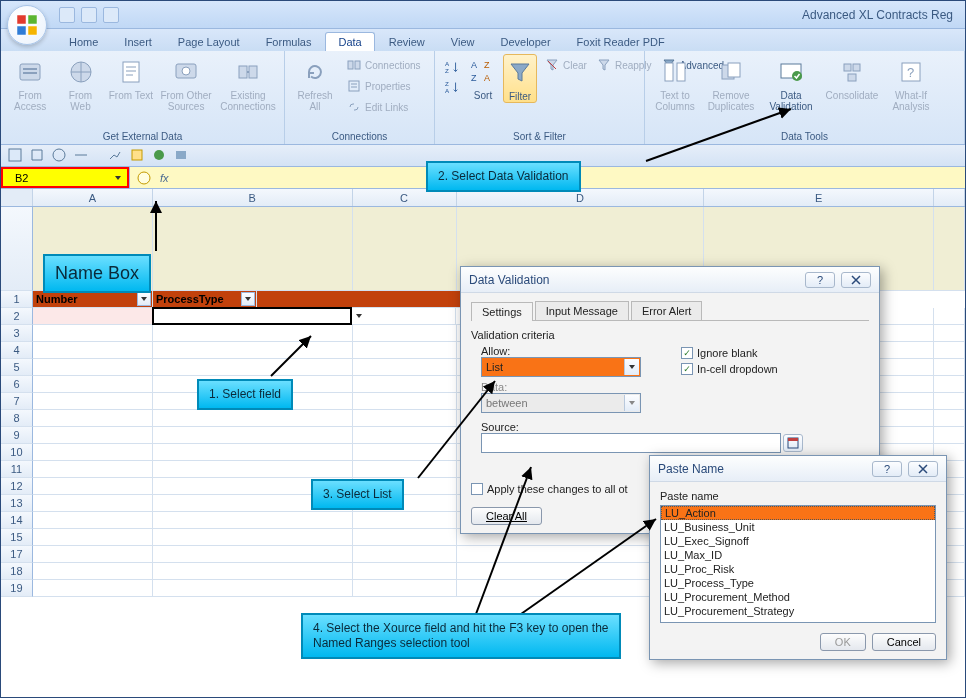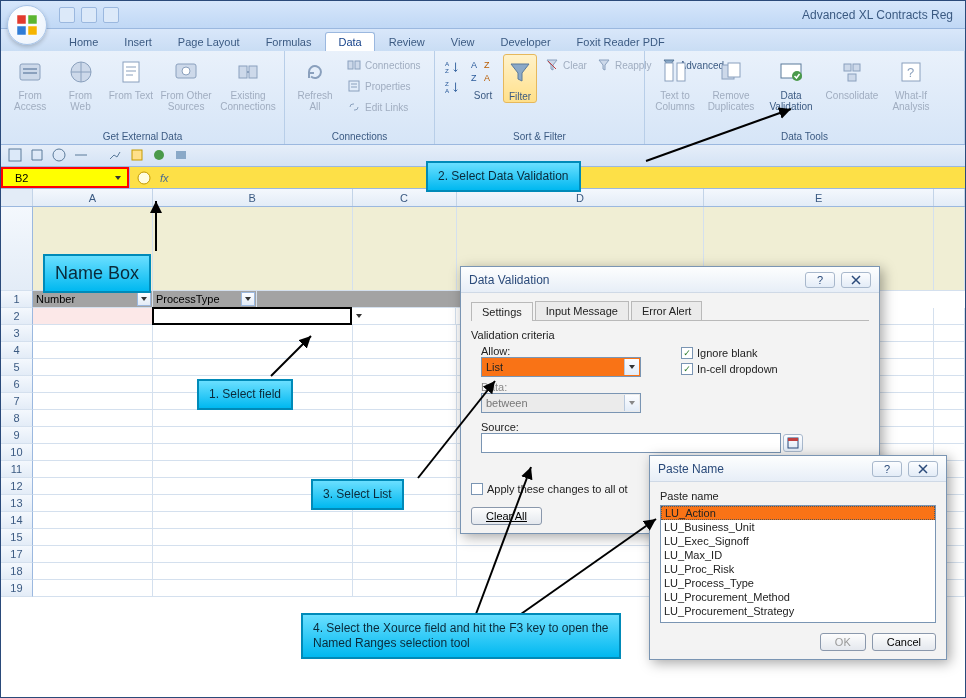--- a/index.html
+++ b/index.html
@@ -27,34 +27,34 @@
 .ricon.sm { width:16px; height:16px; }
 .rbtn.filter { background:linear-gradient(#fff2ca,#ffe08a); border:1px solid #e6b85c; border-radius:3px; }
 .rbtn.grey { color:#a0adc0; }
 
 .qat2 { height:22px; background:linear-gradient(#e6eef9,#d4e3f5); border-bottom:1px solid #9bb8df; display:flex; align-items:center; padding-left:6px; gap:4px; }
 .qat2 .q { width:18px; height:18px; }
 
 .fbar { height:22px; background:#e9f1fb; border-bottom:1px solid #9bb8df; display:flex; align-items:stretch; }
 .namebox { width:128px; background:#ffff00; border:2px solid #ff0000; display:flex; align-items:center; padding:0 12px; font-size:11px; position:relative; }
 .namebox .dd { position:absolute; right:2px; width:14px; height:14px; display:flex; align-items:center; justify-content:center; }
-.fxarea { flex:1; background:#fde047; border-left:1px solid #9bb8df; display:flex; align-items:center; padding:0 6px; gap:8px; }
+.fxarea { flex:1; background:#fef9c3; border-left:1px solid #9bb8df; display:flex; align-items:center; padding:0 6px; gap:8px; }
 .fx { font-style:italic; color:#4a6a92; }
 
 .colhdr { height:18px; display:flex; background:linear-gradient(#f4f8fd,#e3ecf7); border-bottom:1px solid #9bb8df; font-size:11px; color:#3b5a82; }
 .corner { width:32px; border-right:1px solid #c3d4e8; background:#e3ecf7; }
 .ch { border-right:1px solid #c3d4e8; display:flex; align-items:center; justify-content:center; }
 .chA{width:120px}.chB{width:200px}.chC{width:104px}.chD{width:248px}.chE{width:230px}.chF{width:31px}
 
 .grid { position:relative; }
 .row { display:flex; height:17px; }
 .rh { width:32px; background:linear-gradient(#f4f8fd,#e3ecf7); border-right:1px solid #9bb8df; border-bottom:1px solid #d4e0ee; display:flex; align-items:center; justify-content:center; color:#3b5a82; font-size:11px; }
 .cell { border-right:1px solid #d4e0ee; border-bottom:1px solid #d4e0ee; background:#fff; display:flex; align-items:center; padding:0 3px; position:relative; font-size:11px; }
 .cA{width:120px}.cB{width:200px}.cC{width:104px}.cD{width:248px}.cE{width:230px}.cF{width:31px}
-.hdrcell { background:#a3a3a3; font-weight:400; }
+.hdrcell { background:#c2410c; font-weight:700; }
 .hdrcell .fbtn { position:absolute; right:1px; top:1px; width:14px; height:14px; border:1px solid #9bb8df; background:linear-gradient(#fcfdff,#e3ecf7); display:flex; align-items:center; justify-content:center; }
 .selrow .cell { background:#fff; }
 .selrow .cA { background:#fce8e8; }
 .bigrow { height:84px; }
 .bigrow .cell { background:#f0eed4; }
 
 .callout { position:absolute; background:#00c3ff; background:linear-gradient(#6adfff,#00b8f0); color:#0a2a3a; border:2px solid #008ab8; padding:6px 10px; font-size:12px; z-index:50; line-height:1.25; }
 .arrow { position:absolute; z-index:49; }
 
 .dialog { position:absolute; background:#f3f3f3; border:1px solid #7a95b3; box-shadow:3px 3px 12px rgba(0,0,0,.35); z-index:40; }

